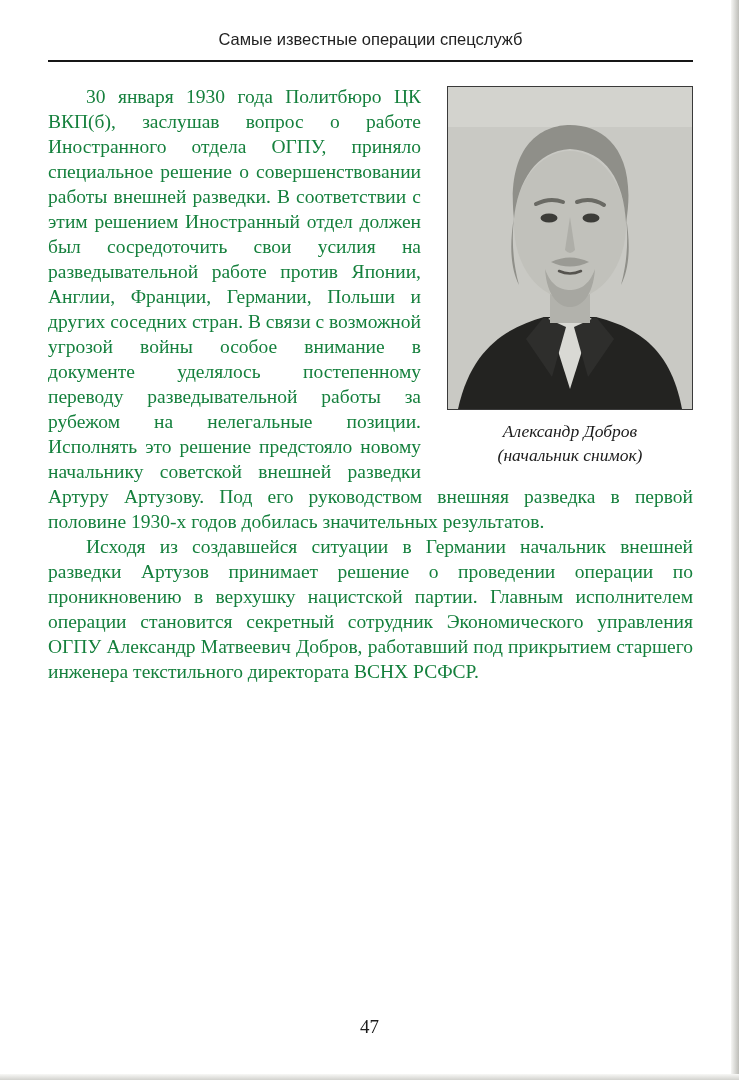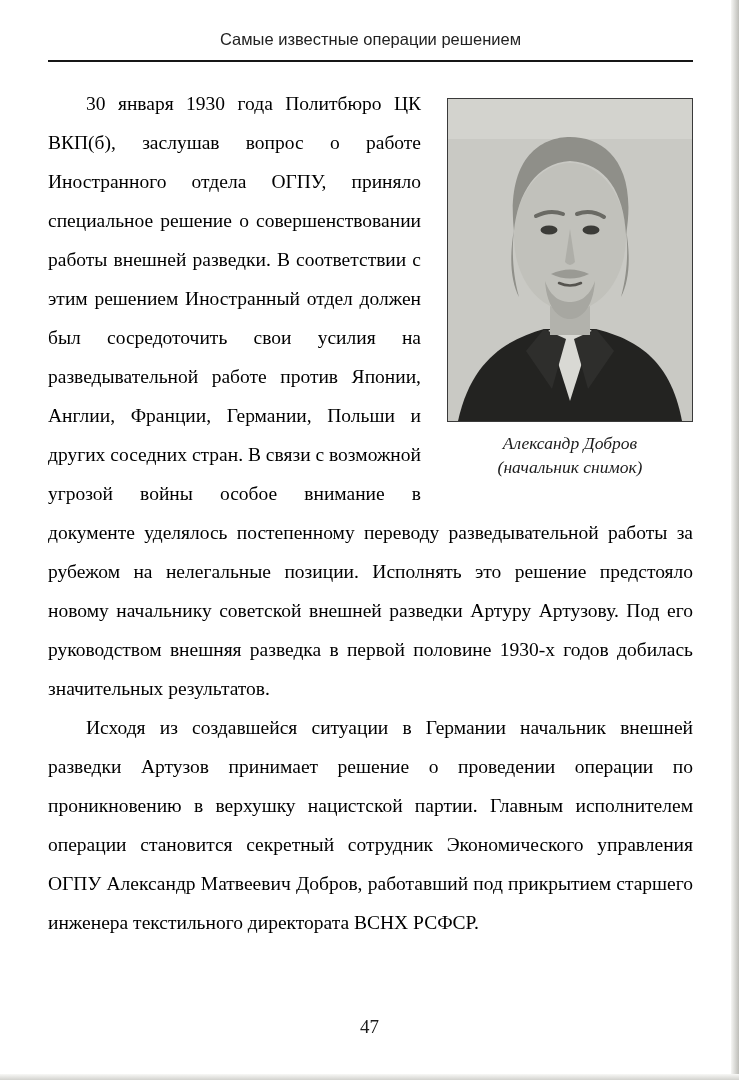--- a/index.html
+++ b/index.html
@@ -36,29 +36,29 @@
     margin: 0 0 11px 0;
   }
   .head-rule {
     border: none;
     border-top: 2.5px solid #161616;
     margin: 0 0 22px 0;
   }
   .body-text p {
     margin: 0;
     font-size: 19.5px;
-    line-height: 39px;
+    line-height: 25px;
     text-align: justify;
     text-indent: 38px;
-    color: #000000;
+    color: #15803d;
   }
   figure.photo {
     float: right;
     width: 246px;
-    margin: 14px 0 8px 26px;
+    margin: 2px 0 8px 26px;
     text-align: center;
     padding: 0;
   }
   .photo-frame {
     display: block;
     width: 244px; height: 322px;
     border: 1px solid #3a3a3a;
     background: #c9c9c4;
   }
   figcaption {
@@ -76,21 +76,21 @@
     font-size: 19px;
     color: #1a1a1a;
   }
   .clearfix::after { content: ""; display: block; clear: both; }
 </style>
 </head>
 <body>
 
 <div class="page">
 
-  <div class="running-head">Самые известные операции решением</div>
+  <div class="running-head">Самые известные операции спецслужб</div>
 
   <hr class="head-rule">
 
   <div class="body-text clearfix">
 
     <figure class="photo">
       <svg class="photo-frame" viewBox="0 0 244 322" xmlns="http://www.w3.org/2000/svg" role="img">
         <rect width="244" height="322" fill="#c9c9c4"></rect>
         <rect x="0" y="0" width="244" height="40" fill="#d3d3ce"></rect>
 

